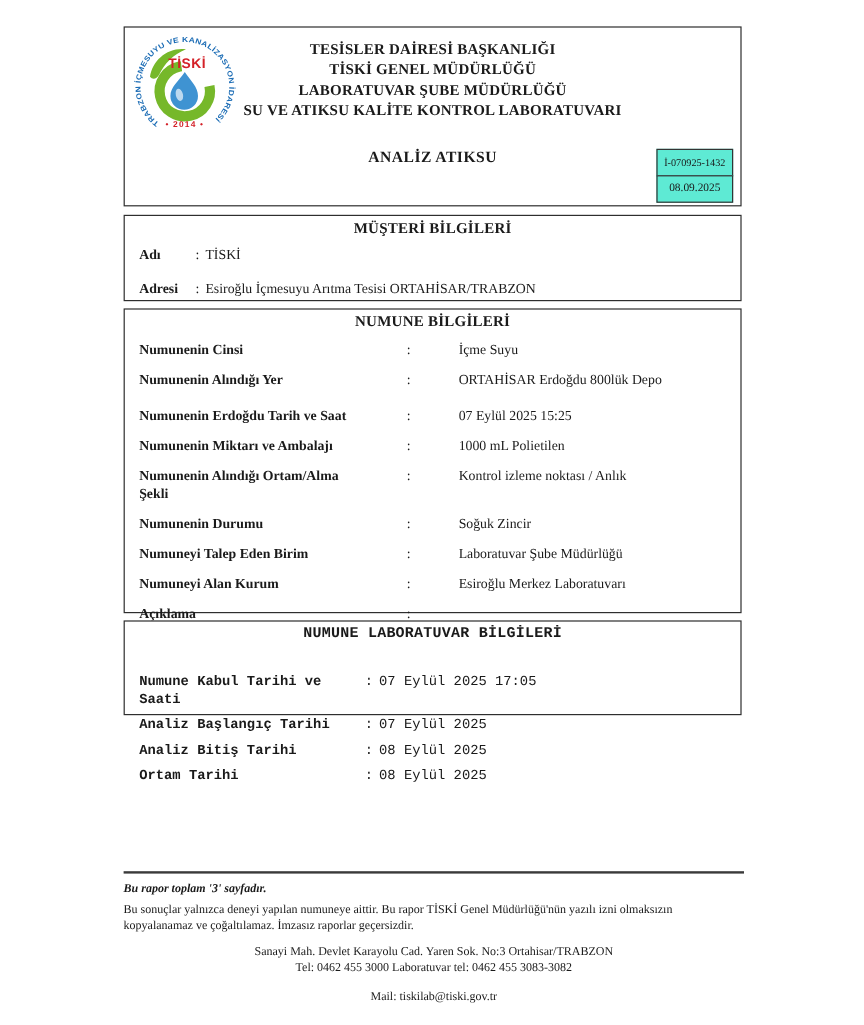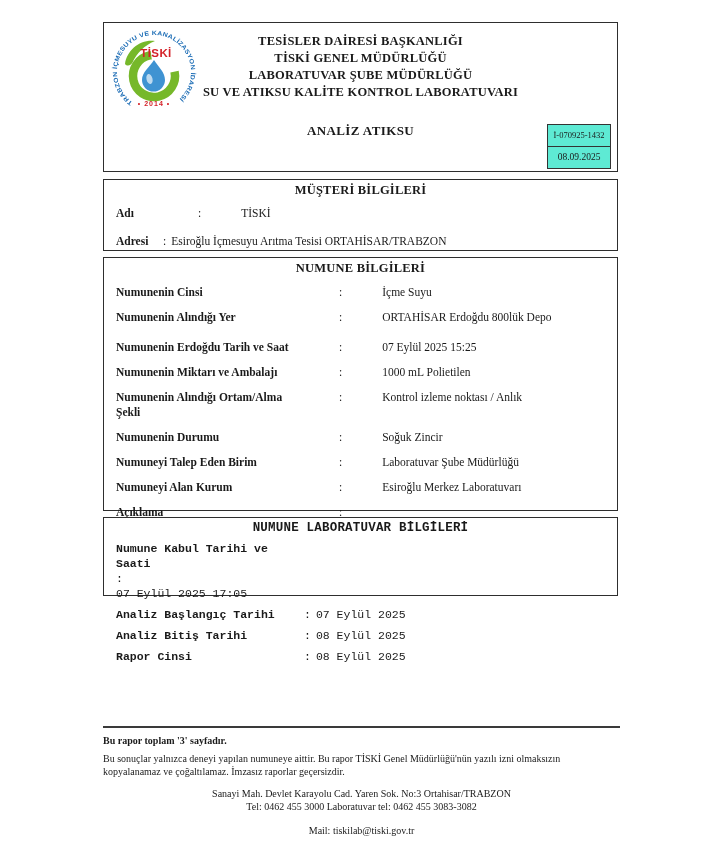--- a/index.html
+++ b/index.html
@@ -30,31 +30,31 @@
 
   .section-title{font-weight:bold;font-size:12.5px;text-align:center;margin-top:3px;letter-spacing:.2px;}
 
   .row{display:flex;font-size:11.5px;line-height:15px;padding-left:12px;padding-right:8px;}
   .row .label{font-weight:bold;flex:0 0 auto;}
   .row .colon{flex:0 0 auto;margin-right:5px;}
   .row .value{flex:1 1 auto;white-space:nowrap;}
   .rows-narrow .label{width:47px;}
   .rows-wide .label{width:188px;}
 
-  .musteri-box .row.r1{margin-top:8px;gap:35px;}
+  .musteri-box .row.r1{margin-top:8px;}
   .musteri-box .row.r2{margin-top:13px;}
   .numune-box .row.r1{margin-top:9px;}
   .numune-box .row{margin-top:10px;gap:35px;}
   .numune-box .row.mt-lg{margin-top:15px;}
-  .lab-box .row.r1{margin-top:6px;flex-direction:column;}
+  .lab-box .row.r1{margin-top:26px;}
   .lab-box .row{margin-top:6px;}
 
   .footer{position:absolute;left:103px;top:726px;width:517px;border-top:2px solid #3a3a3a;
     padding-top:6px;font-size:10px;line-height:13px;}
-  .footer .page-note{font-weight:bold;margin-bottom:5px;}
+  .footer .page-note{font-weight:bold;margin-bottom:5px;font-style:italic;}
   .footer .disclaimer{margin-bottom:9px;}
   .footer .center{text-align:center;}
   .footer .mail{margin-top:11px;}
 </style>
 </head>
 <body>
 
 <div class="page">
   <div class="doc">
 
@@ -163,21 +163,21 @@
         <span class="label">Analiz Başlangıç Tarihi</span>
         <span class="colon">:</span>
         <span class="value">07 Eylül 2025</span>
       </div>
       <div class="row">
         <span class="label">Analiz Bitiş Tarihi</span>
         <span class="colon">:</span>
         <span class="value">08 Eylül 2025</span>
       </div>
       <div class="row">
-        <span class="label">Rapor Cinsi</span>
+        <span class="label">Ortam Tarihi</span>
         <span class="colon">:</span>
         <span class="value">08 Eylül 2025</span>
       </div>
     </div>
   </div>
 
   <div class="footer">
     <div class="page-note">Bu rapor toplam '3' sayfadır.</div>
     <div class="disclaimer">Bu sonuçlar yalnızca deneyi yapılan numuneye aittir. Bu rapor TİSKİ Genel Müdürlüğü'nün yazılı izni olmaksızın kopyalanamaz ve çoğaltılamaz. İmzasız raporlar geçersizdir.</div>
     <div class="center">Sanayi Mah. Devlet Karayolu Cad. Yaren Sok. No:3 Ortahisar/TRABZON</div>

